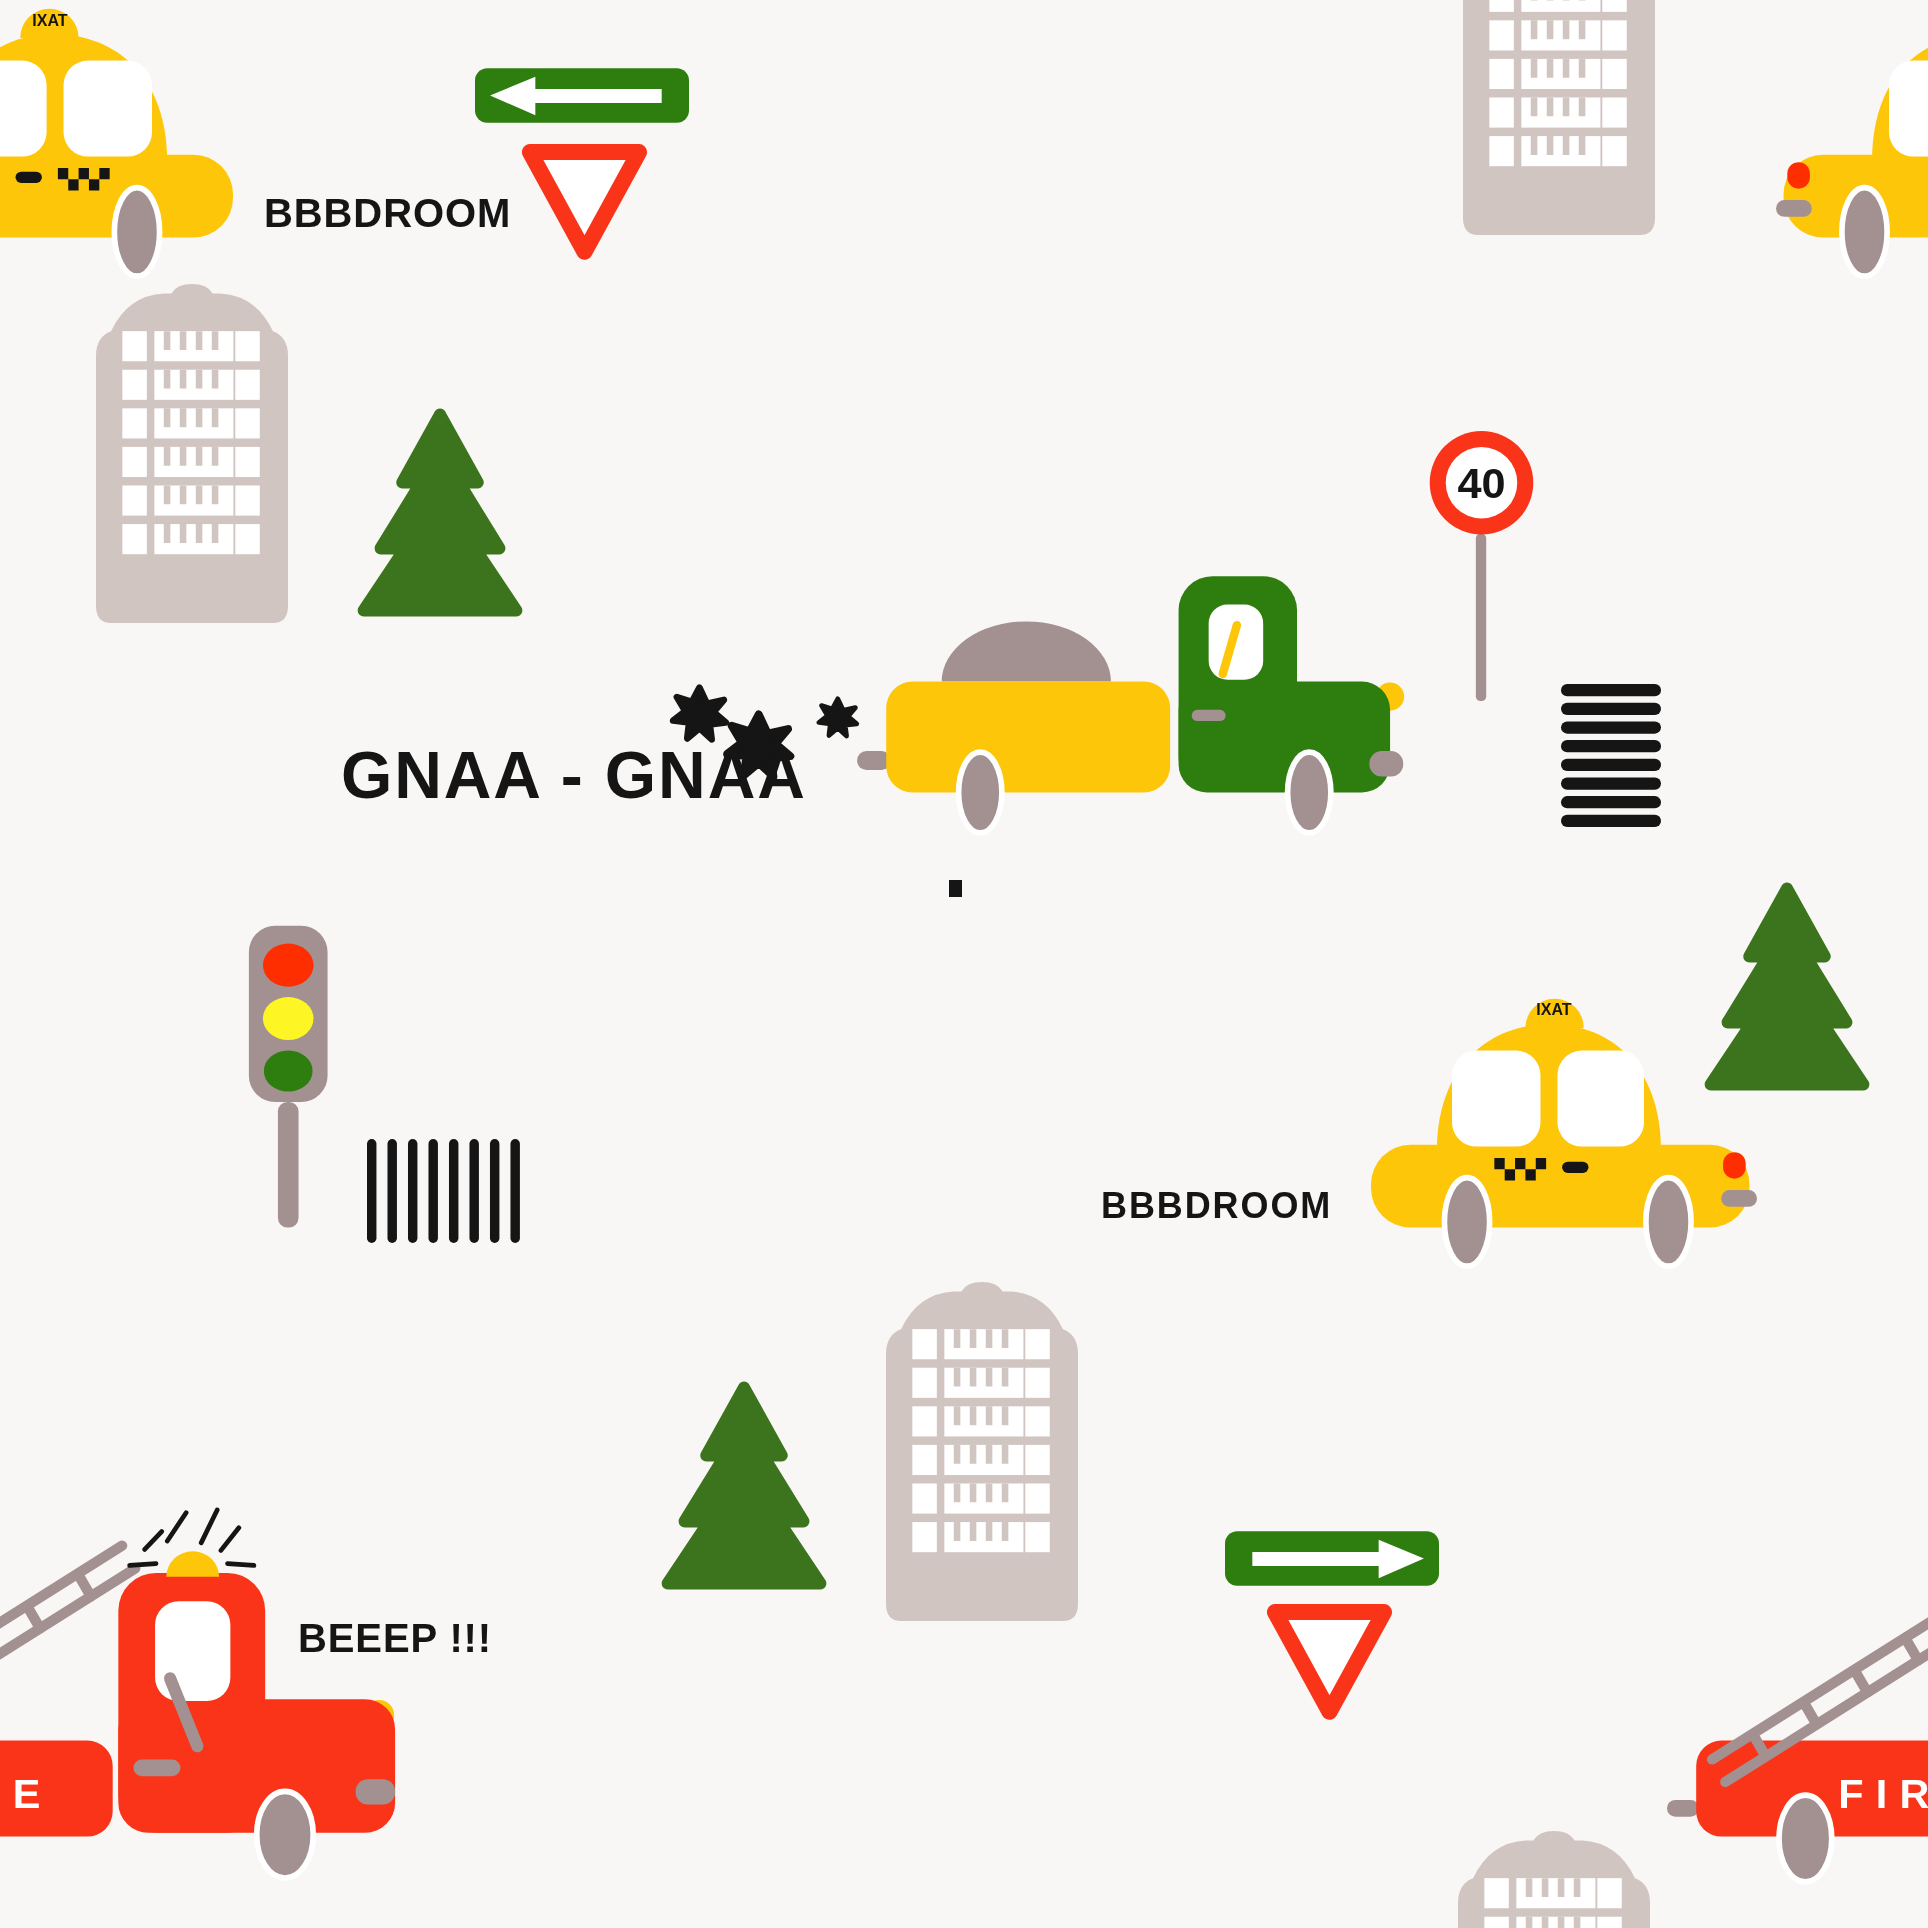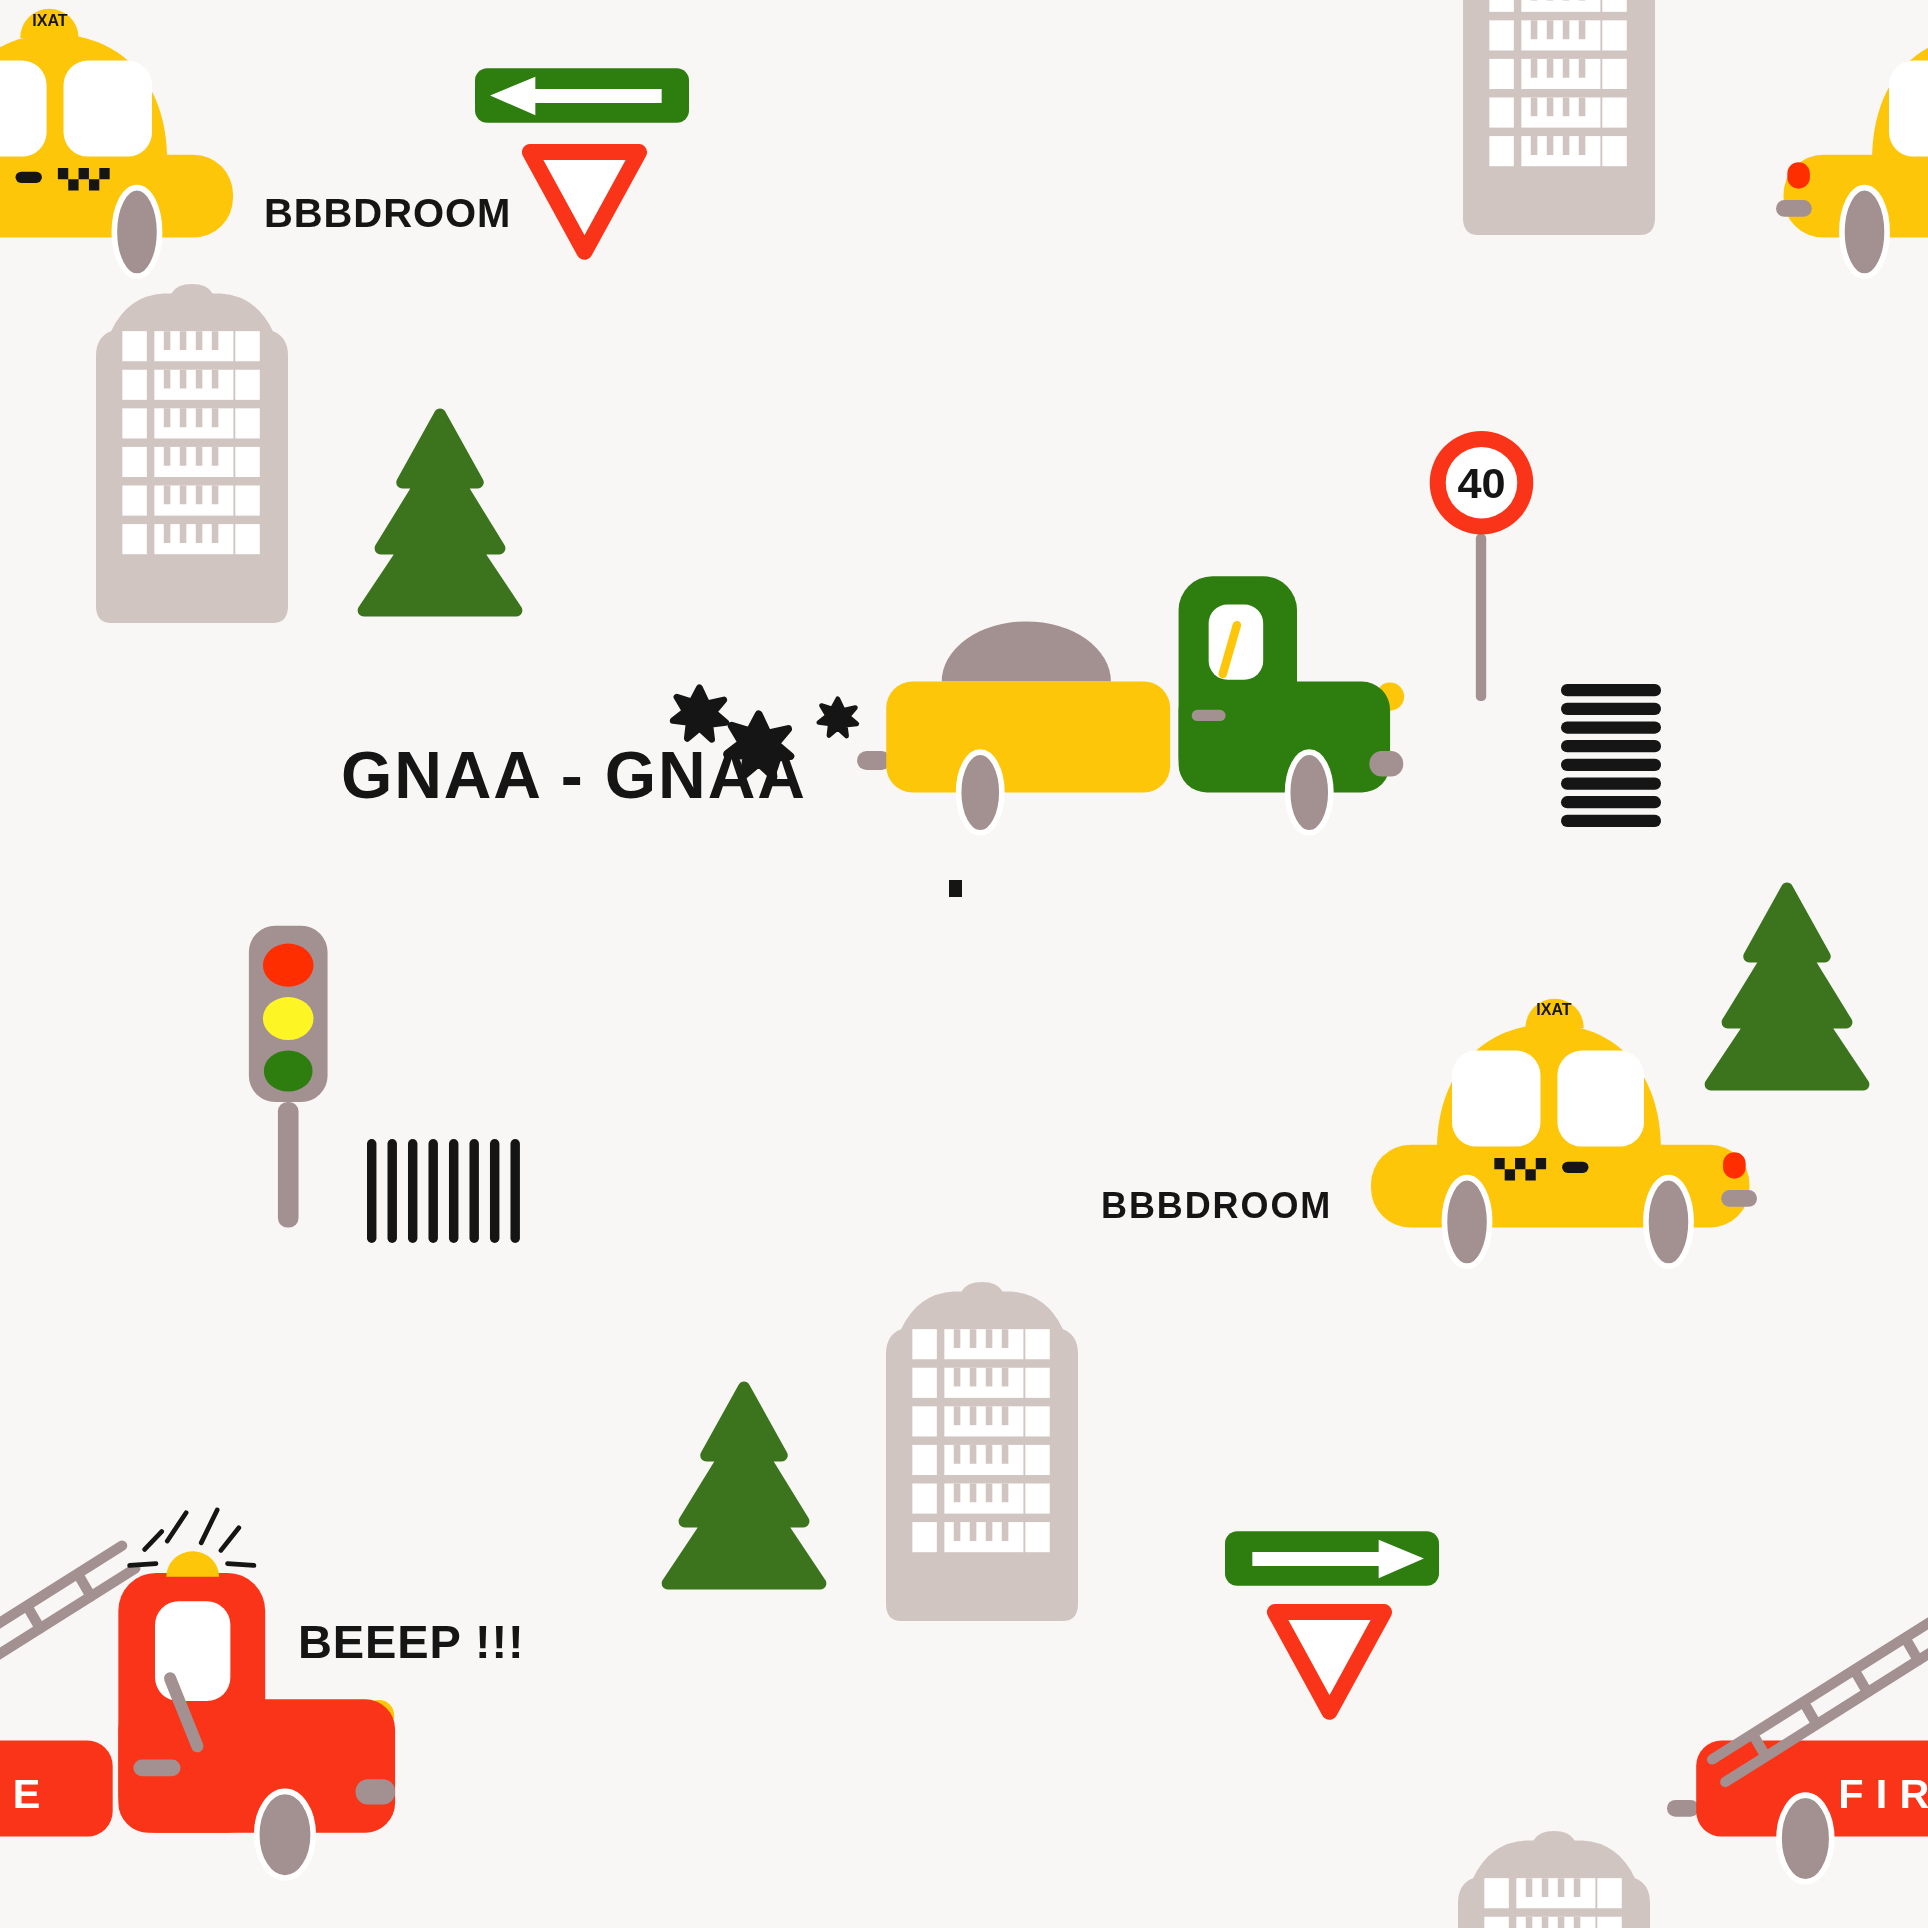--- a/index.html
+++ b/index.html
@@ -221,16 +221,16 @@
   <svg class="abs" style="left:1561px;top:684px" width="100" height="151" viewBox="0 0 106 160">
       <use href="#d-cwh"></use>
     </svg>
   <svg class="abs" style="left:367px;top:1139px" width="153" height="104" viewBox="0 0 162 110">
       <use href="#d-cwv"></use>
     </svg>
 
   <div class="lbl" style="left:264px;top:193px;font-size:40px;letter-spacing:0.9px">BBBDROOM</div>
   <div class="lbl" style="left:341px;top:742px;font-size:66px;letter-spacing:1.9px">GNAA - GNAA</div>
   <div class="lbl" style="left:1101px;top:1188px;font-size:36px;letter-spacing:1.9px">BBBDROOM</div>
-  <div class="lbl" style="left:298px;top:1618px;font-size:47px;letter-spacing:0.9px">BEEEP !!!</div>
+  <div class="lbl" style="left:298px;top:1618px;font-size:40px;letter-spacing:0.9px">BEEEP !!!</div>
 
 </div>
 
 
 </body></html>

